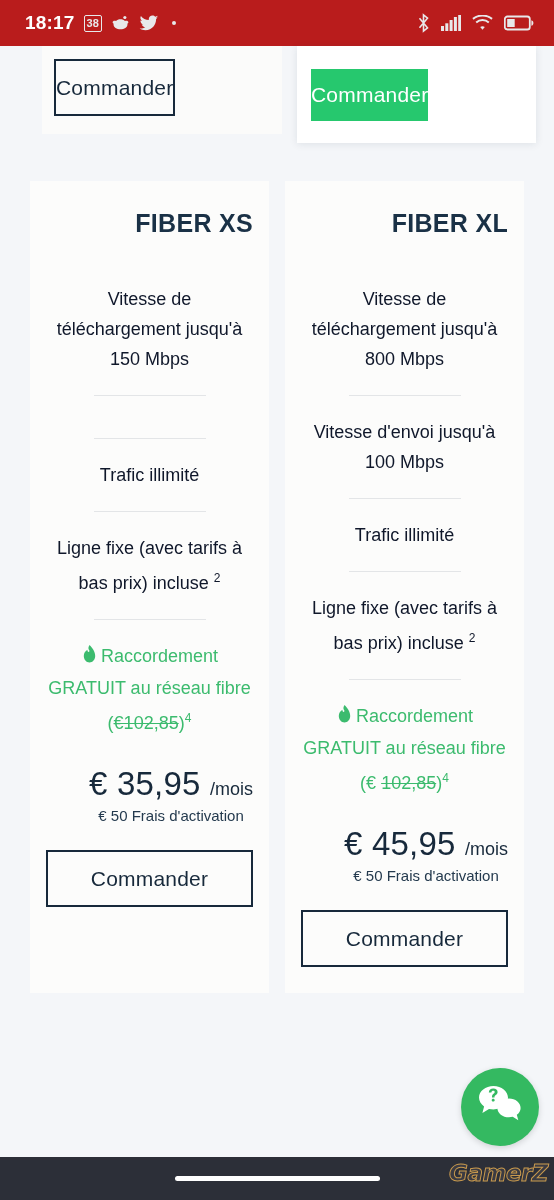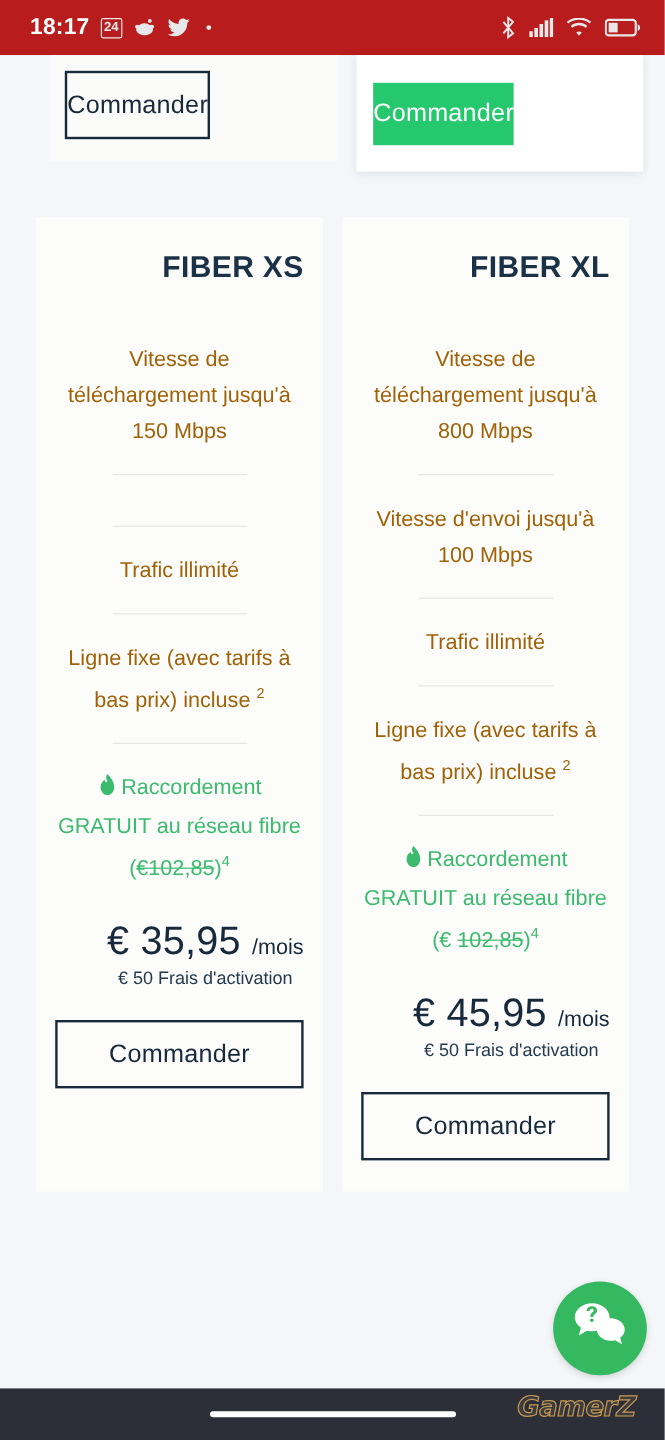--- a/index.html
+++ b/index.html
@@ -112,21 +112,21 @@
     font-weight: bold;
     color: #1a3146;
     letter-spacing: 0.3px;
     margin-bottom: 46px;
     text-align: center;
   }
 
   .feature {
     font-size: 18px;
     line-height: 30px;
-    color: #a16207;
+    color: #0f172a;
     text-align: center;
     width: 100%;
   }
   .feature sup { font-size: 12px; vertical-align: super; }
 
   .divider {
     width: 112px;
     height: 1px;
     background: #e3e5e7;
     margin: 21px auto;
@@ -179,21 +179,21 @@
     display: flex;
     align-items: center;
     justify-content: center;
     cursor: pointer;
     box-shadow: 0 2px 6px rgba(0,0,0,0.15);
   }
 
   
   .watermark {
     position: absolute;
-    right: 24px;
+    right: 6px;
     bottom: 14px;
     font-family: "DejaVu Sans", sans-serif;
     font-size: 23px;
     font-weight: bold;
     font-style: italic;
     color: #3b3b42;
     -webkit-text-stroke: 1px #c99a4e;
     letter-spacing: -0.5px;
     z-index: 20;
   }
@@ -215,21 +215,21 @@
     border-radius: 3px;
     background: #ffffff;
   }
 </style>
 </head>
 <body>
 
 <div class="statusbar">
   <div class="sb-left">
     <span class="sb-time">18:17</span>
-    <span class="sb-cal">24</span>
+    <span class="sb-cal">38</span>
     <span class="sb-icon">
       <svg width="19" height="16" viewBox="0 0 24 20">
         <path fill="#e8e8ea" d="M2 9c0-1.2 1.2-2 2.6-2 .7 0 1.3.2 1.8.5C7.6 6.2 9.6 5.4 12 5.4c2.4 0 4.4.8 5.6 2.1.5-.3 1.1-.5 1.8-.5C20.8 7 22 7.8 22 9c0 .8-.5 1.5-1.3 1.8.1.4.1.7.1 1.1 0 3.4-4 6.1-8.8 6.1S3.2 15.3 3.2 11.9c0-.4 0-.7.1-1.1C2.5 10.5 2 9.8 2 9z"></path>
         <circle cx="17.5" cy="3" r="2" fill="#e8e8ea"></circle>
       </svg>
     </span>
     <span class="sb-icon">
       <svg width="20" height="17" viewBox="0 0 24 20">
         <path fill="#e8e8ea" d="M23 2.4c-.8.4-1.7.6-2.6.8 1-.6 1.7-1.5 2-2.5-.9.5-1.9.9-2.9 1.1C18.7.9 17.5.3 16.2.3c-2.5 0-4.5 2-4.5 4.5 0 .4 0 .7.1 1C8 5.6 4.6 3.8 2.3.9c-.4.7-.6 1.5-.6 2.3 0 1.6.8 3 2 3.8-.7 0-1.4-.2-2-.5v.1c0 2.2 1.5 4 3.6 4.4-.4.1-.8.2-1.2.2-.3 0-.6 0-.8-.1.6 1.8 2.3 3.1 4.2 3.1-1.6 1.2-3.5 1.9-5.6 1.9-.4 0-.7 0-1.1-.1 2 1.3 4.4 2 6.9 2 8.3 0 12.8-6.9 12.8-12.8v-.6c.9-.6 1.7-1.4 2.3-2.3z"></path>
       </svg>

